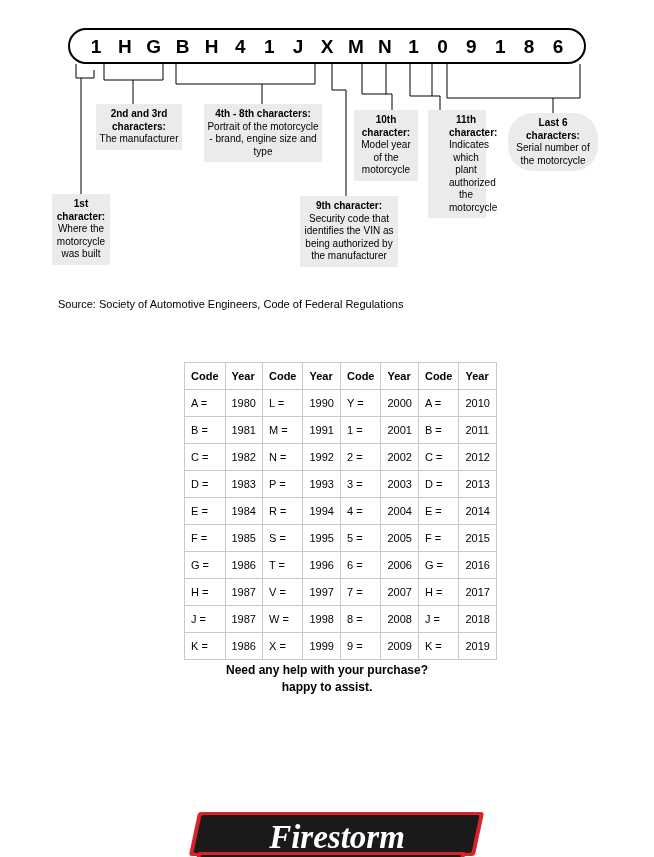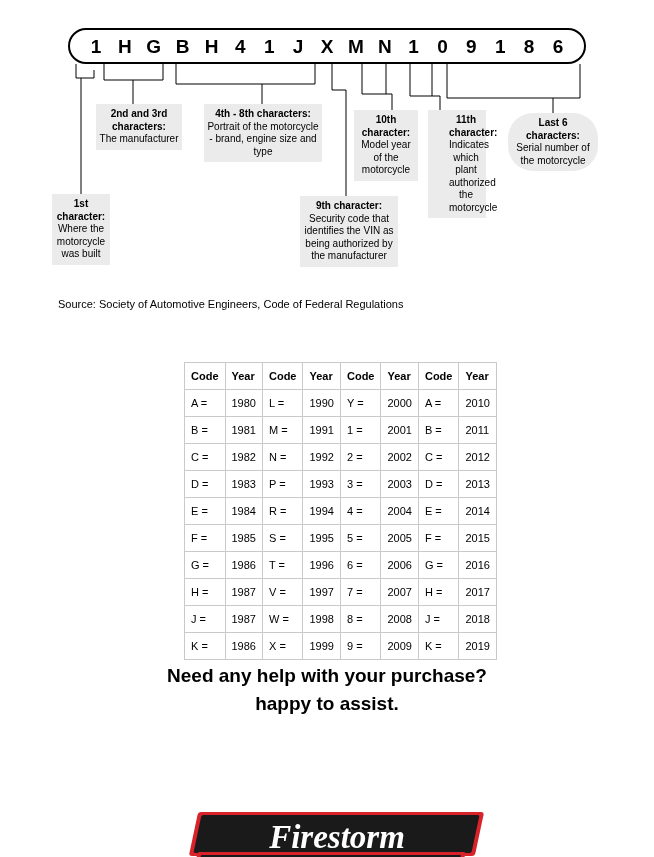--- a/index.html
+++ b/index.html
@@ -109,21 +109,21 @@
     font-weight: bold;
   }
 
   
   .help {
     position: absolute;
     left: 0;
     top: 662px;
     width: 654px;
     text-align: center;
-    font-size: 19px;
+    font-size: 12px;
     font-weight: bold;
     line-height: 1.45;
   }
 
   
   .logo-wrap {
     position: absolute;
     left: 177px;
     top: 808px;
     width: 320px;

